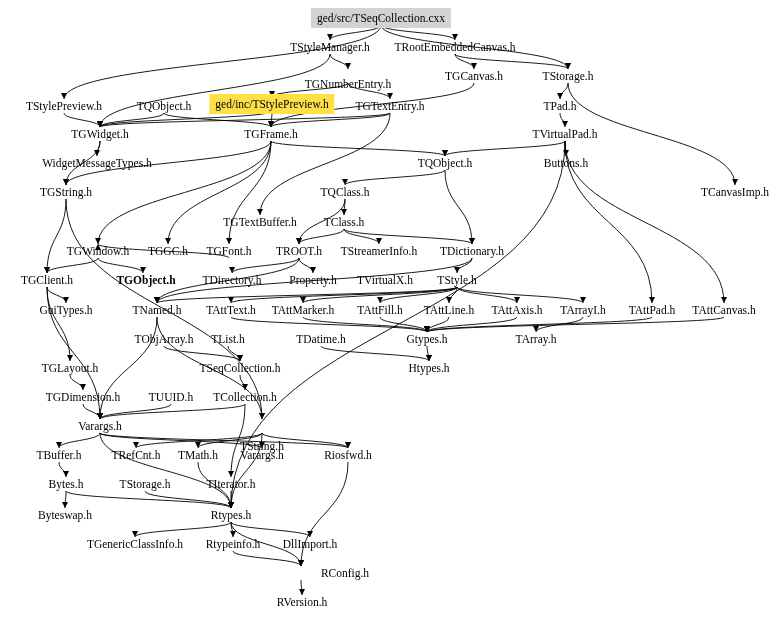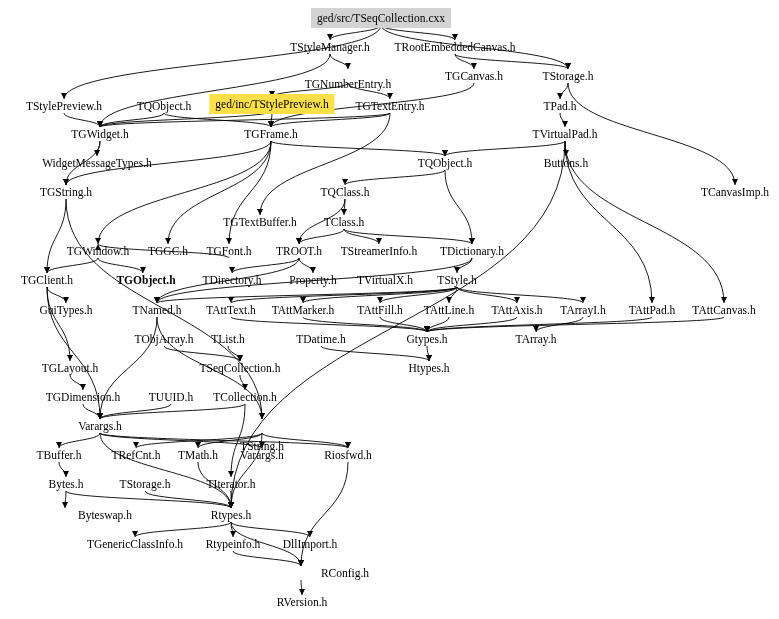--- a/index.html
+++ b/index.html
@@ -289,21 +289,21 @@
       <div class="node" style="left: 100px; top: 426px;">Varargs.h</div>
       <div class="node" style="left: 262px; top: 426px; margin-top: 20px;">TString.h</div>
       <div class="node" style="left: 59px; top: 455px;">TBuffer.h</div>
       <div class="node" style="left: 136px; top: 455px;">TRefCnt.h</div>
       <div class="node" style="left: 198px; top: 455px;">TMath.h</div>
       <div class="node" style="left: 262px; top: 455px;">Varargs.h</div>
       <div class="node" style="left: 348px; top: 455px;">Riosfwd.h</div>
       <div class="node" style="left: 66px; top: 484px;">Bytes.h</div>
       <div class="node" style="left: 145px; top: 484px;">TStorage.h</div>
       <div class="node" style="left: 231px; top: 484px;">TIterator.h</div>
-      <div class="node" style="left: 65px; top: 515px; margin-left: 40px;">Byteswap.h</div>
+      <div class="node" style="left: 65px; top: 515px;">Byteswap.h</div>
       <div class="node" style="left: 231px; top: 515px;">Rtypes.h</div>
       <div class="node" style="left: 135px; top: 544px;">TGenericClassInfo.h</div>
       <div class="node" style="left: 233px; top: 544px;">Rtypeinfo.h</div>
       <div class="node" style="left: 310px; top: 544px;">DllImport.h</div>
       <div class="node" style="left: 301px; top: 573px; margin-left: 44px;">RConfig.h</div>
       <div class="node" style="left: 302px; top: 602px;">RVersion.h</div>
     </div>
 </div>
 
 </body></html>

